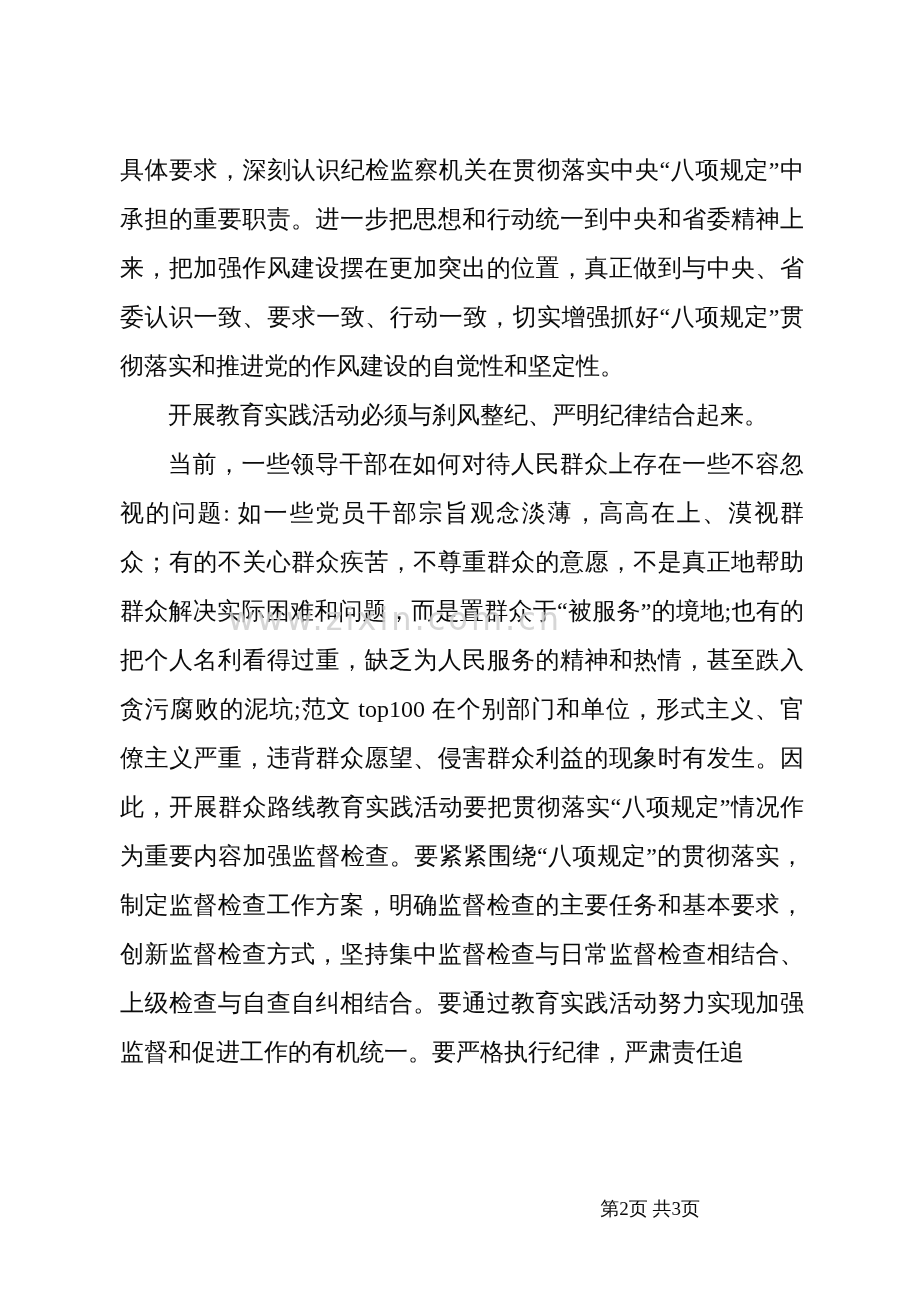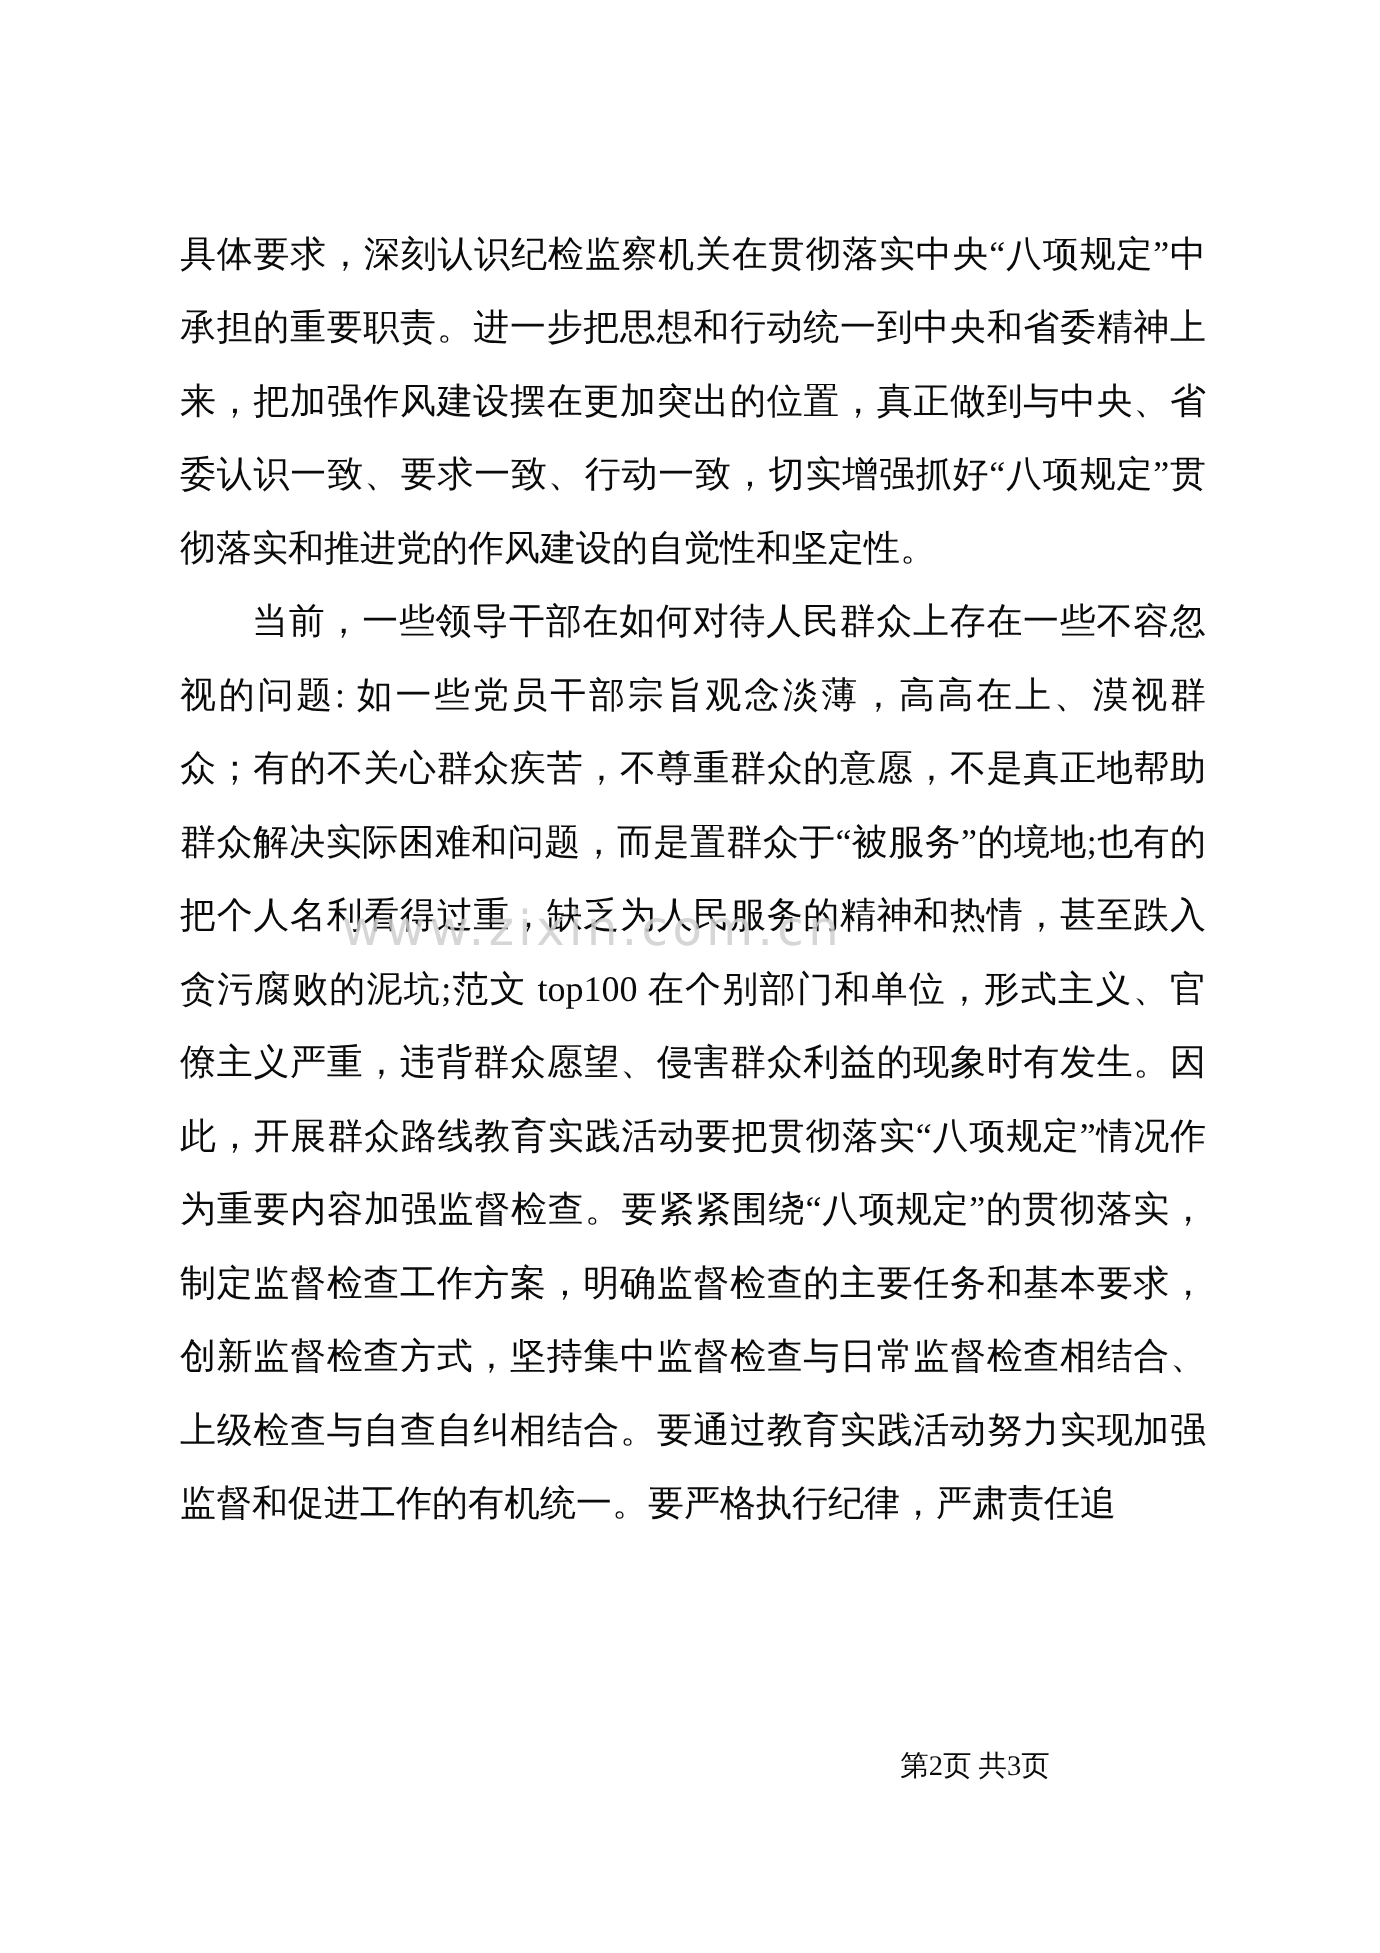--- a/index.html
+++ b/index.html
@@ -42,37 +42,38 @@
     letter-spacing: 3px;
     color: #cfcfcf;
     opacity: 0.85;
     z-index: 2;
     pointer-events: none;
     white-space: nowrap;
   }
   .footer {
     position: absolute;
     left: 0;
-    top: 1164px;
+    top: 1196px;
     width: 100%;
     text-align: center;
     padding-left: 380px;
     box-sizing: border-box;
     font-size: 19px;
     color: #0a0a0a;
     z-index: 1;
   }
 </style>
 </head>
 <body>
 
 <div class="page">
 
   <div class="watermark">www.zixin.com.cn</div>
 
   <div class="text-block">
     <p class="para">具体要求，深刻认识纪检监察机关在贯彻落实中央“八项规定”中承担的重要职责。进一步把思想和行动统一到中央和省委精神上来，把加强作风建设摆在更加突出的位置，真正做到与中央、省委认识一致、要求一致、行动一致，切实增强抓好“八项规定”贯彻落实和推进党的作风建设的自觉性和坚定性。</p>
+    <p class="para indent">开展教育实践活动必须与刹风整纪、严明纪律结合起来。</p>
     <p class="para indent">当前，一些领导干部在如何对待人民群众上存在一些不容忽视的问题: 如一些党员干部宗旨观念淡薄，高高在上、漠视群众；有的不关心群众疾苦，不尊重群众的意愿，不是真正地帮助群众解决实际困难和问题，而是置群众于“被服务”的境地;也有的把个人名利看得过重，缺乏为人民服务的精神和热情，甚至跌入贪污腐败的泥坑;范文 top100 在个别部门和单位，形式主义、官僚主义严重，违背群众愿望、侵害群众利益的现象时有发生。因此，开展群众路线教育实践活动要把贯彻落实“八项规定”情况作为重要内容加强监督检查。要紧紧围绕“八项规定”的贯彻落实，制定监督检查工作方案，明确监督检查的主要任务和基本要求，创新监督检查方式，坚持集中监督检查与日常监督检查相结合、上级检查与自查自纠相结合。要通过教育实践活动努力实现加强监督和促进工作的有机统一。要严格执行纪律，严肃责任追</p>
   </div>
 
   <div class="footer">第2页 共3页</div>
 
 </div>
 
 </body></html>

